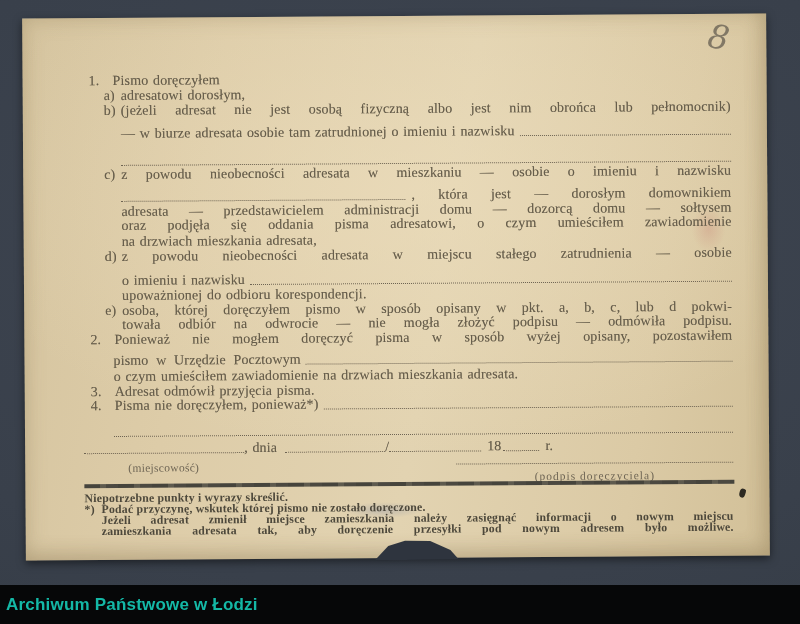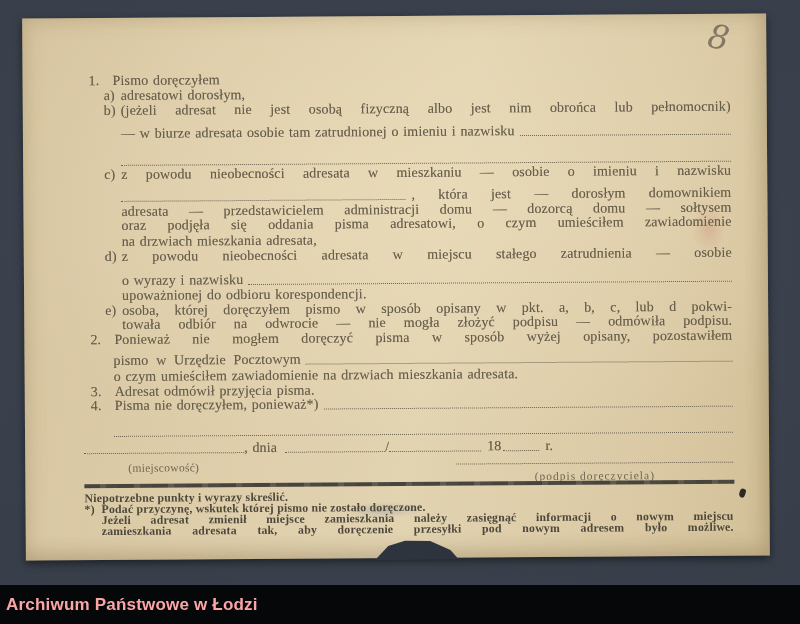--- a/index.html
+++ b/index.html
@@ -7,21 +7,21 @@
     width:800px;height:624px;position:relative;overflow:hidden;
     background:#3a414c;
     font-family:"Liberation Serif","DejaVu Serif",serif;
   }
   
   .scan-bg{position:absolute;inset:0;background:
     radial-gradient(120% 90% at 50% 40%, #3e4551 0%, #39404b 60%, #343b45 100%);}
   .footer-band{position:absolute;left:0;top:585px;width:800px;height:39px;background:#060708;}
   .watermark{
     position:absolute;left:6px;top:585px;height:39px;display:flex;align-items:center;
-    font-family:"Liberation Sans",sans-serif;font-weight:bold;font-size:17px;color:#fca5a5;
+    font-family:"Liberation Sans",sans-serif;font-weight:bold;font-size:17px;color:#14b8a6;
     letter-spacing:.2px;
   }
   
   .paper{
     position:absolute;left:24px;top:16px;width:744px;height:542px;
     background:
       radial-gradient(90% 70% at 52% 32%, rgba(238,223,190,.55) 0%, rgba(238,223,190,0) 70%),
       linear-gradient(100deg,#d5c49f 0%,#ddcca8 25%,#e2d3b1 55%,#dbcaa5 82%,#d2c098 100%);
     transform:rotate(-0.4deg);transform-origin:50% 50%;
     box-shadow:0 3px 8px rgba(0,0,0,.5), inset 0 0 22px rgba(130,108,70,.22), inset -5px -7px 18px rgba(110,92,58,.22);
@@ -117,21 +117,21 @@
   </div>
   <div class="ln" style="left:98px;top:216px;width:610px;">
     <span class="txt">na drzwiach mieszkania adresata,</span>
   </div>
 
   <div class="ln let just" style="left:81px;top:231px;width:627px;">
     <span class="lbl">d)</span>
     <span class="txt">z powodu nieobecności adresata w miejscu stałego zatrudnienia — osobie</span>
   </div>
   <div class="ln" style="left:98px;top:255px;width:610px;">
-    <span class="txt">o wyrazy i nazwisku</span>
+    <span class="txt">o imieniu i nazwisku</span>
     <span class="fill"></span>
   </div>
   <div class="ln" style="left:98px;top:270px;width:610px;">
     <span class="txt">upoważnionej do odbioru korespondencji.</span>
   </div>
 
   <div class="ln let just" style="left:81px;top:285px;width:627px;">
     <span class="lbl">e)</span>
     <span class="txt">osoba, której doręczyłem pismo w sposób opisany w pkt. a, b, c, lub d pokwi-</span>
   </div>

